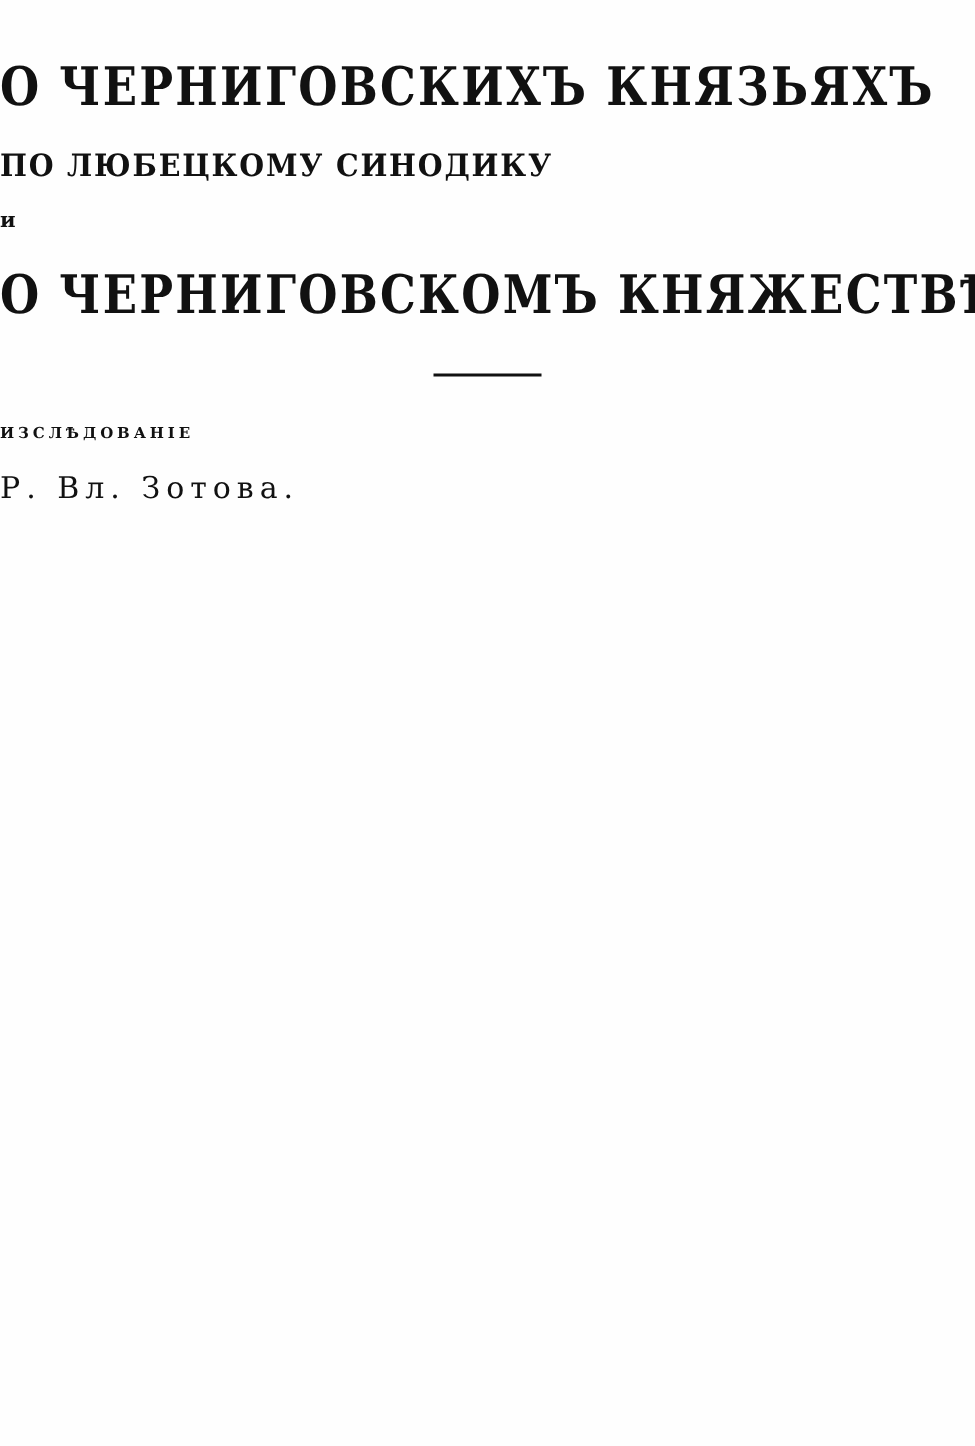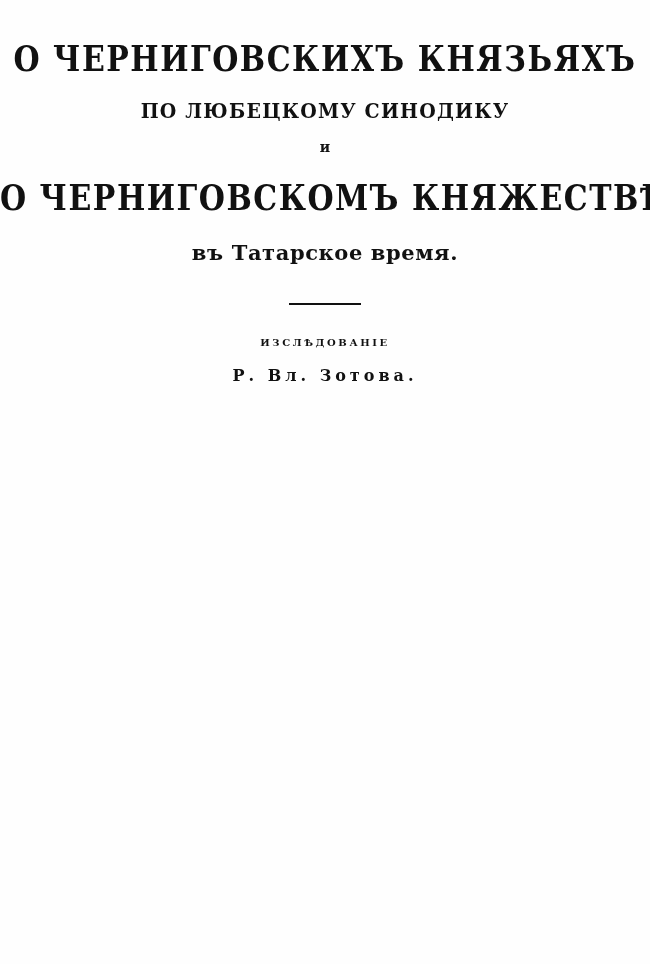--- a/index.html
+++ b/index.html
@@ -14,21 +14,21 @@
     background: #fefefe;
     overflow: hidden;
     font-family: "Liberation Serif", serif;
     color: #111111;
   }
   .title-block {
     position: absolute;
     left: 0;
     top: 38px;
     width: 650px;
-    text-align: center;
+    text-align: left;
   }
   .line {
     display: block;
     width: 100%;
     white-space: nowrap;
   }
   
   .l1 {
     font-family: "DejaVu Serif", serif;
     font-weight: 700;
@@ -94,41 +94,40 @@
     font-family: "DejaVu Serif", serif;
     font-weight: 700;
     font-size: 10px;
     letter-spacing: 2.6px;
     margin-top: 4px;
     margin-bottom: 18px;
   }
   
   .l7 {
     font-family: "DejaVu Serif", serif;
-    font-weight: 700;
-    font-size: 16px;
+    font-weight: 400;
+    font-size: 20px;
     letter-spacing: 4px;
     margin-top: 12px;
   }
 </style>
 </head>
 <body>
 
 <div class="page">
   <div class="title-block">
 
     <span class="line l1">О ЧЕРНИГОВСКИХЪ КНЯЗЬЯХЪ</span>
 
     <span class="line l2">ПО ЛЮБЕЦКОМУ СИНОДИКУ</span>
 
     <span class="line l3">и</span>
 
     <span class="line l4">О ЧЕРНИГОВСКОМЪ КНЯЖЕСТВѢ</span>
 
-    <span class="line l5">въ Татарское время.</span>
 
     <div class="rule-wrap">
       <span class="rule"></span>
     </div>
 
     <span class="line l6">ИЗСЛѢДОВАНІЕ</span>
 
     <span class="line l7">Р. Вл. Зотова.</span>
 
   </div>

